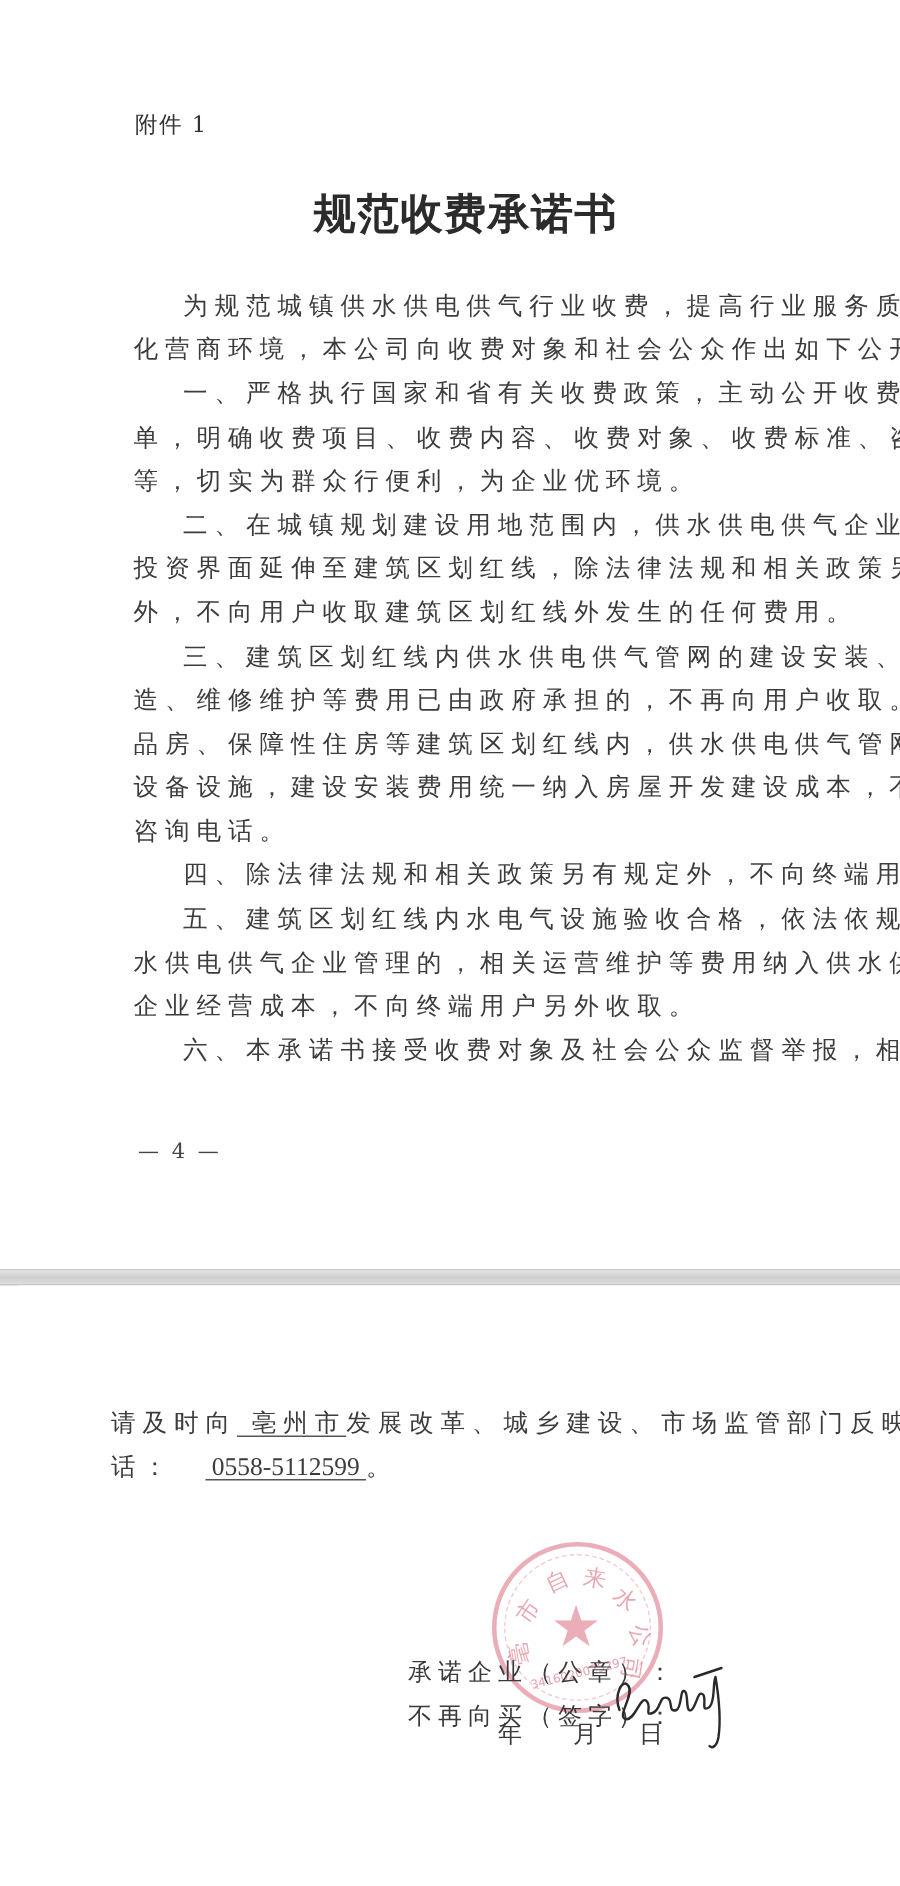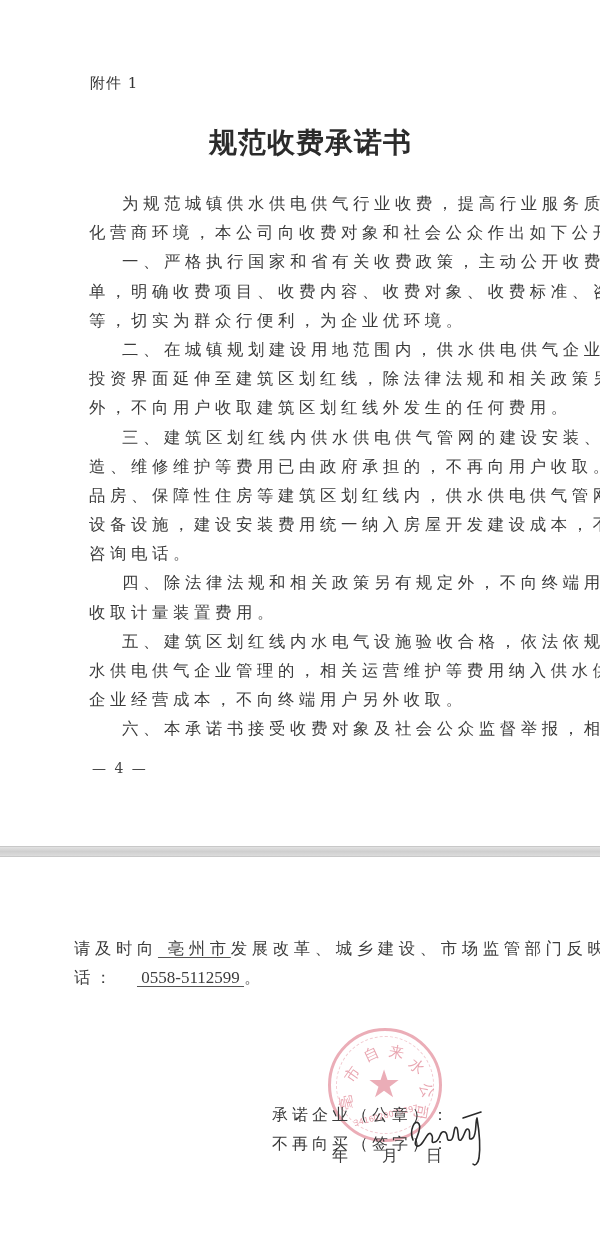--- a/index.html
+++ b/index.html
@@ -73,21 +73,20 @@
       <div class="line">等，切实为群众行便利，为企业优环境。</div>
       <div class="line indent">二、在城镇规划建设用地范围内，供水供电供气企业承诺将</div>
       <div class="line">投资界面延伸至建筑区划红线，除法律法规和相关政策另有规定</div>
       <div class="line">外，不向用户收取建筑区划红线外发生的任何费用。</div>
       <div class="line indent">三、建筑区划红线内供水供电供气管网的建设安装、更新改</div>
       <div class="line">造、维修维护等费用已由政府承担的，不再向用户收取。新建商</div>
       <div class="line">品房、保障性住房等建筑区划红线内，供水供电供气管网及配套</div>
       <div class="line">设备设施，建设安装费用统一纳入房屋开发建设成本，不再向买</div>
       <div class="line">咨询电话。</div>
       <div class="line indent">四、除法律法规和相关政策另有规定外，不向终端用户直接</div>
-      <div class="line">收取计量装置费用。</div>
       <div class="line indent">五、建筑区划红线内水电气设施验收合格，依法依规移交供</div>
       <div class="line">水供电供气企业管理的，相关运营维护等费用纳入供水供电供气</div>
       <div class="line">企业经营成本，不向终端用户另外收取。</div>
       <div class="line indent">六、本承诺书接受收费对象及社会公众监督举报，相关意见</div>
     </div>
   <div class="pagenum">— 4 —</div>
 </div>
 
 <div class="page-gap"></div>
 

